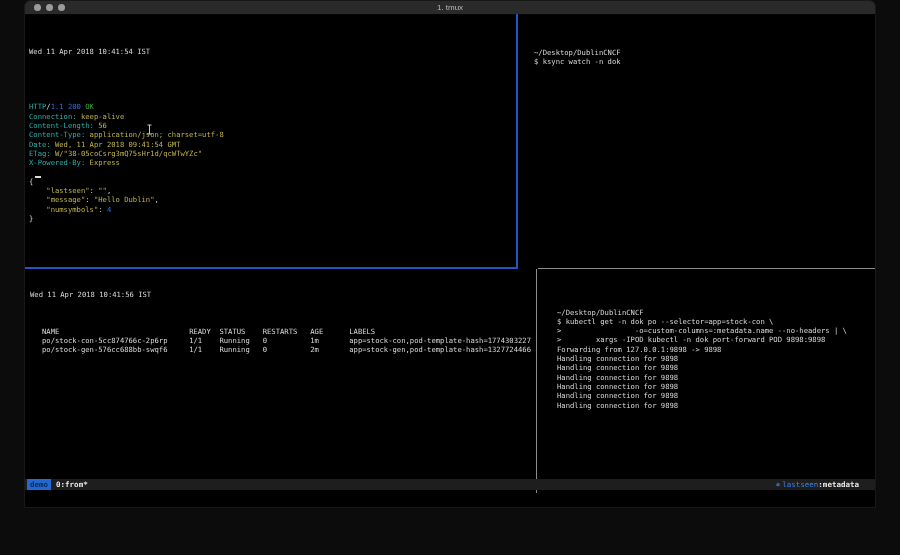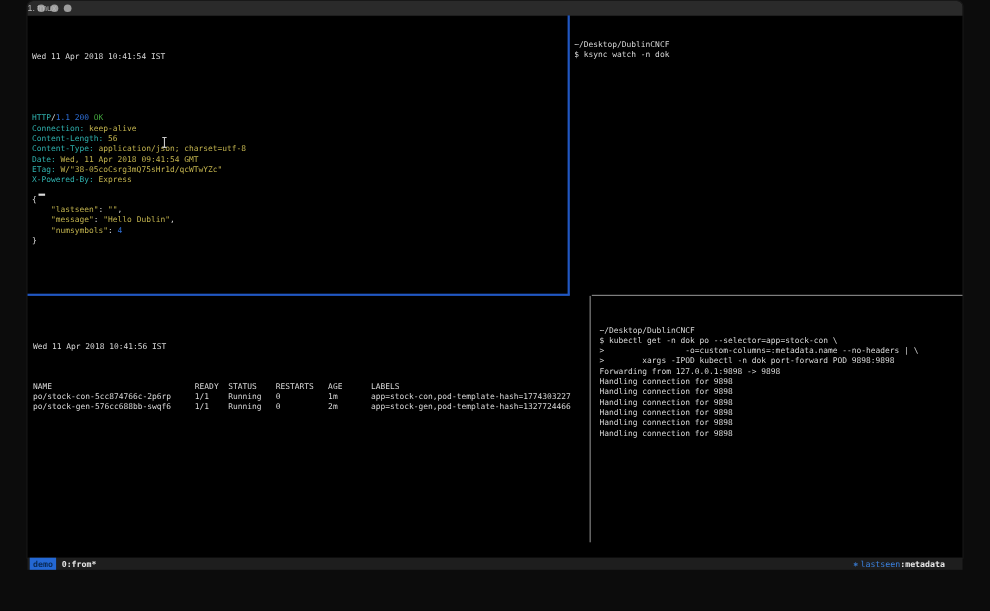--- a/index.html
+++ b/index.html
@@ -1,42 +1,42 @@
 <!DOCTYPE html>
 <html><head>
 <meta charset="utf-8">
 <style>
   html,body{margin:0;padding:0;background:#0c0c0c;width:900px;height:555px;overflow:hidden;position:relative}
   .window{position:absolute;left:25px;top:1px;width:850px;height:506px;background:#000;border-radius:5px 5px 0 0;box-shadow:0 0 0 1px #181818}
   .titlebar{position:absolute;left:0;top:0;right:0;height:13px;background:#2a2a2a;border-radius:5px 5px 0 0;border-bottom:1px solid #050505}
   .lights{position:absolute;left:9px;top:3px;display:flex;gap:5px}
   .light{width:7px;height:7px;border-radius:50%;background:#9c9c9c}
-  .title{position:absolute;left:0;right:0;top:2px;text-align:left;font:8px "Liberation Sans",sans-serif;color:#b8b8b8}
+  .title{position:absolute;left:0;right:0;top:2px;text-align:center;font:8px "Liberation Sans",sans-serif;color:#b8b8b8}
   .term,pre{font-family:"DejaVu Sans Mono","Liberation Mono",monospace;font-size:7.2px;line-height:9.3px;color:#d9d9d9}
-  pre{margin:0;white-space:pre}
+  pre{margin:12px;white-space:pre}
   .pane{position:absolute;box-sizing:border-box;overflow:hidden;white-space:pre}
   .pane-tl{left:2px;top:13px;width:487px;height:253px;padding:14px 0 0 2px}
   .pane-tr{left:495px;top:13px;width:355px;height:253px;padding:3px 0 0 2px}
-  .pane-bl{left:2px;top:269px;width:509px;height:158px;padding:21px 0 0 3px}
+  .pane-bl{left:2px;top:269px;width:509px;height:158px;padding:1px 0 0 3px}
   .pane-br{left:513px;top:269px;width:337px;height:223px;padding:7px 0 0 7px}
   .tline{height:9.3px;white-space:pre}
   .w{color:#d9d9d9}
   .k{color:#2fb0ad}
   .v,.y{color:#c2b34e}
   .b{color:#2e6fd8}
   .g{color:#41a33c}
   .border{position:absolute}
   .bv-active{left:491px;top:13px;width:2px;height:254px;background:#2157c2}
   .bh-active{left:0;top:266px;width:493px;height:2px;background:#2157c2}
   .bh-gray{left:513px;top:267px;width:337px;height:1px;background:#8c8c8c}
   .bv-gray{left:511px;top:268px;width:1px;height:224px;background:#8c8c8c}
   .tbl{margin-top:9.3px}
   .cursor{position:absolute;left:8px;top:162px;width:6px;height:2px;background:#d9d9d9}
   .ibeam{position:absolute;left:119px;top:110px;width:7px;height:11px}
-  .statusbar{position:absolute;left:0;top:506px;width:100%;height:11px;background:#1e1e1e;box-sizing:border-box;display:flex;align-items:center;justify-content:space-between;padding:0 16px 0 2px;font-family:"DejaVu Sans Mono","Liberation Mono",monospace;font-size:7.5px;line-height:11px}
+  .statusbar{position:absolute;left:0;top:478px;width:100%;height:11px;background:#1e1e1e;box-sizing:border-box;display:flex;align-items:center;justify-content:space-between;padding:0 16px 0 2px;font-family:"DejaVu Sans Mono","Liberation Mono",monospace;font-size:7.5px;line-height:11px}
   .sb-left,.sb-right{display:flex;align-items:center}
   .session{background:#2468d4;color:#0a2a55;font-weight:bold;padding:0 3px;height:11px}
   .tab{color:#e8e8e8;font-weight:bold;margin-left:5px}
   .kicon{color:#3b82e0;margin-right:2px}
   .kctx{color:#3b82e0}
   .kns{color:#e8e8e8;font-weight:bold}
 </style>
 </head>
 <body>
 

